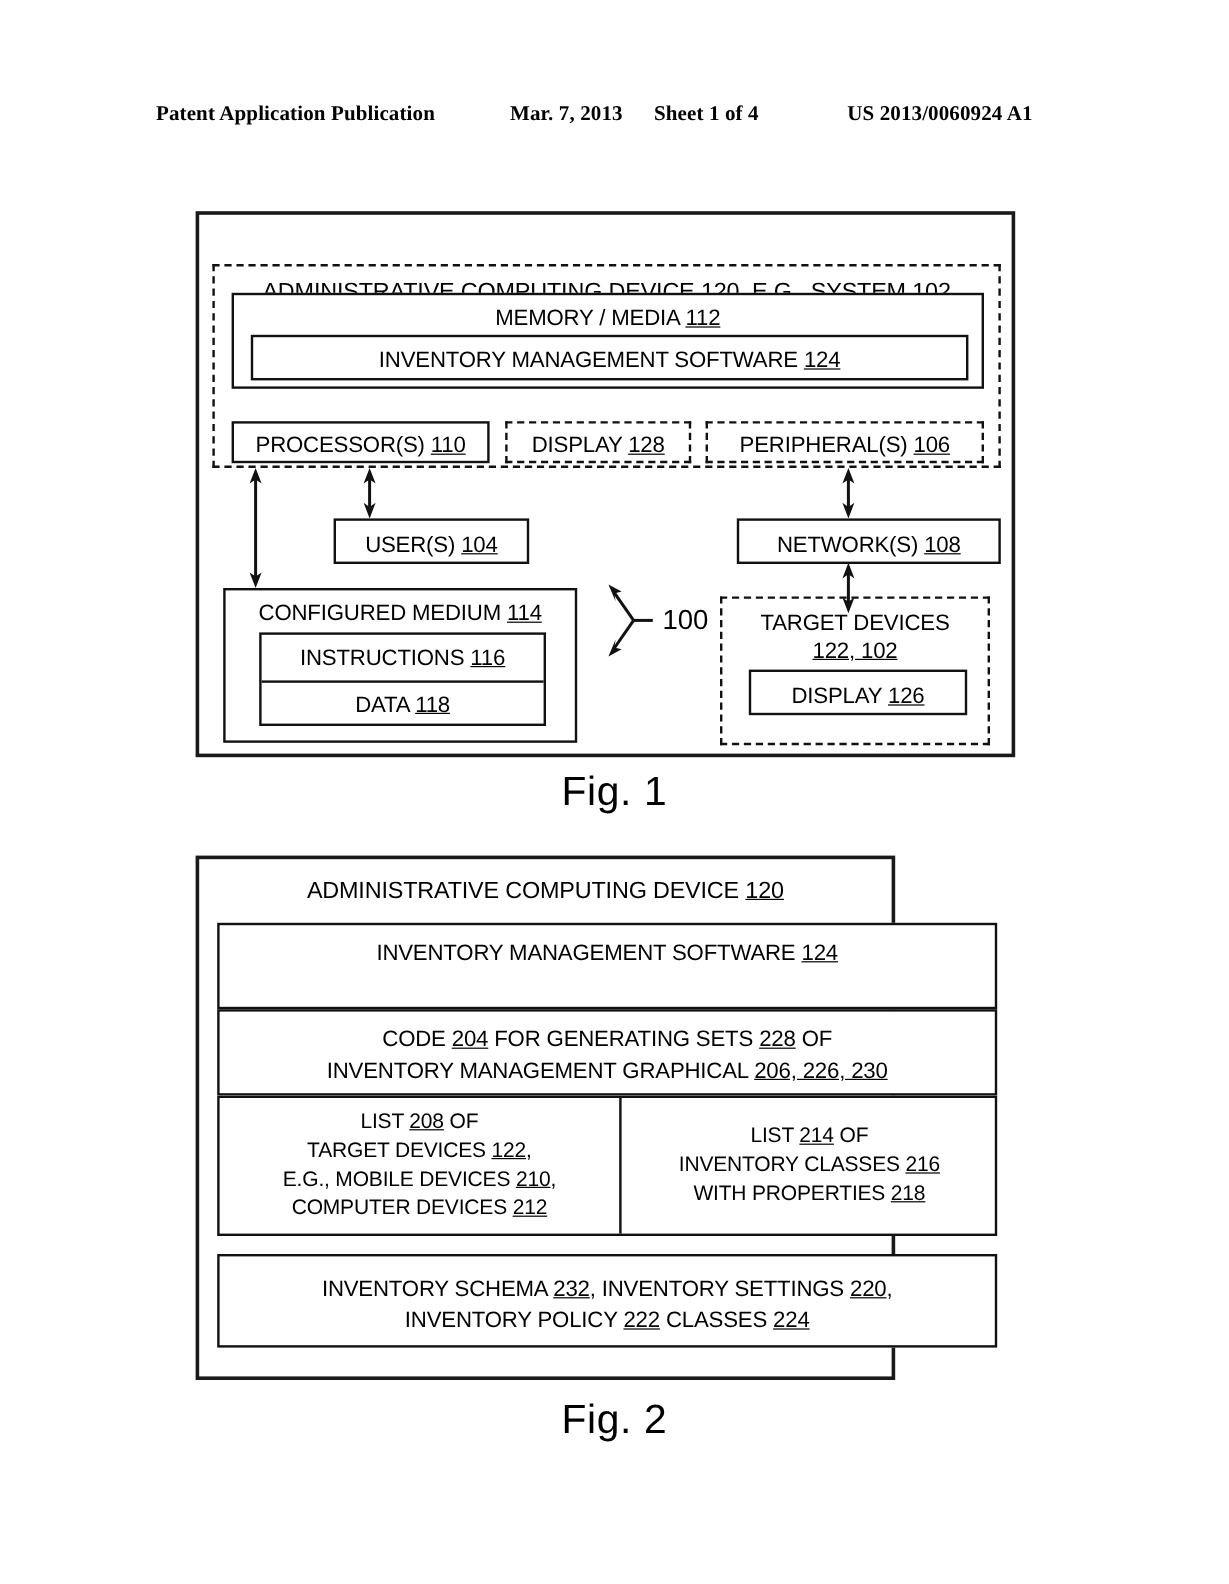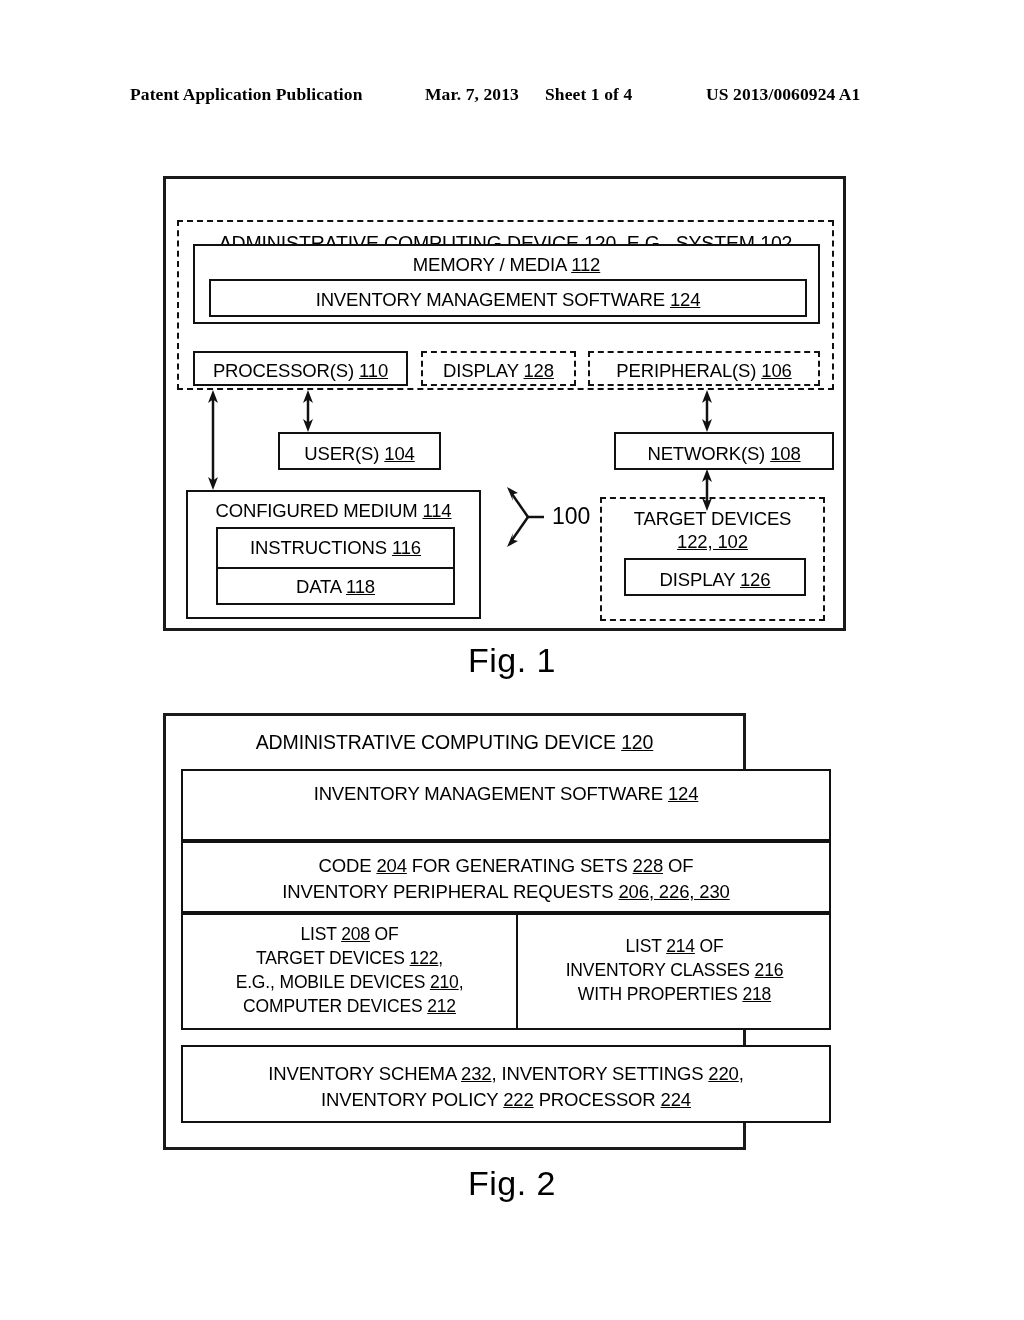--- a/index.html
+++ b/index.html
@@ -269,21 +269,21 @@
 
   <div class="box" style="left:15px; top:125px; width:650px; height:72px;">
     <div class="lbl" style="top:10px;">
       <span>CODE</span>
       <u>204</u>
       <span>FOR GENERATING SETS</span>
       <u>228</u>
       <span>OF</span>
     </div>
     <div class="lbl" style="top:36px;">
-      <span>INVENTORY PERIPHERAL REQUESTS</span>
+      <span>INVENTORY MANAGEMENT GRAPHICAL</span>
       <u>206, 226, 230</u>
     </div>
   </div>
 
   <div class="box" style="left:15px; top:197px; width:650px; height:117px;">
     <div class="vdiv" style="left:333px;"></div>
 
     <div class="plain" style="left:0; top:0; width:333px; height:100%;">
       <div class="lbl sm" style="top:7px;">
         <span>LIST</span>
@@ -323,19 +323,19 @@
 
   <div class="box" style="left:15px; top:329px; width:650px; height:78px;">
     <div class="lbl" style="top:14px;">
       <span>INVENTORY SCHEMA</span>
       <u>232</u><span>, INVENTORY SETTINGS</span>
       <u>220</u><span>,</span>
     </div>
     <div class="lbl" style="top:40px;">
       <span>INVENTORY POLICY</span>
       <u>222</u>
-      <span>PROCESSOR</span>
+      <span>CLASSES</span>
       <u>224</u>
     </div>
   </div>
 </div>
 
 <div class="fig-caption" style="left:412px; top:1163px; width:200px;">Fig. 2</div>
 
 </body></html>

